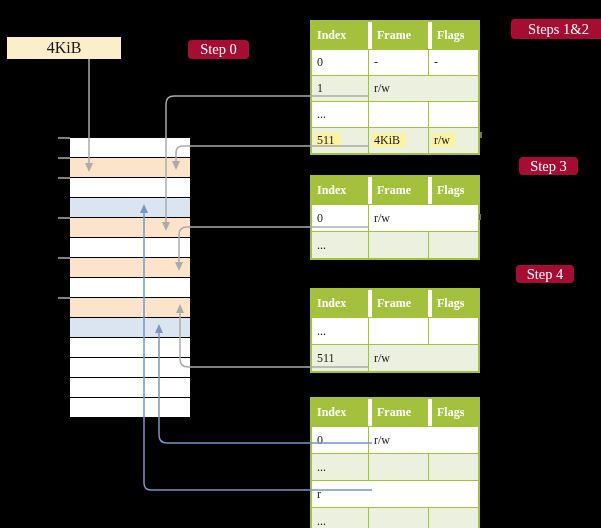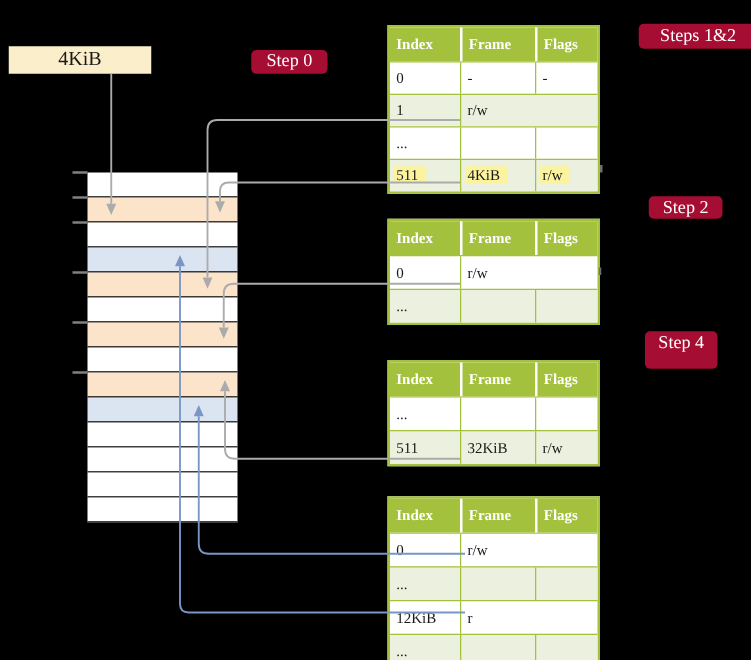--- a/index.html
+++ b/index.html
@@ -27,24 +27,24 @@
   .size-box{
     position:absolute;left:7px;top:37px;width:114px;height:22px;
     background:var(--cream-box);color:var(--text-dark);
     font-size:16px;line-height:22px;text-align:center;z-index:2;
   }
   
   .badge{
     position:absolute;background:var(--badge);color:#fff;
     font-size:14.5px;text-align:center;border-radius:4px;z-index:6;
   }
-  #badge-step0{left:188px;top:40px;width:61px;height:19px;line-height:19px;margin-left:13px;}
+  #badge-step0{left:188px;top:40px;width:61px;height:19px;line-height:19px;}
   #badge-steps12{left:511px;top:19px;width:95px;height:20px;line-height:20px;}
   #badge-step3{left:519px;top:157px;width:59px;height:18px;line-height:18px;}
-  #badge-step4{left:516px;top:265px;width:58px;height:30px;line-height:18px;}
+  #badge-step4{left:516px;top:265px;width:58px;height:18px;line-height:18px;}
   
   #memory-stack{
     position:absolute;left:70px;top:138px;width:120px;z-index:1;
   }
   .mem-row{height:19px;border-bottom:1px solid #000;}
   .mem-white{background:var(--frame-white);}
   .mem-peach{background:var(--frame-peach);}
   .mem-blue{background:var(--frame-blue);}
   .tick{
     position:absolute;left:58px;width:12px;height:2px;background:#808080;z-index:2;
@@ -56,21 +56,21 @@
     box-sizing:border-box;background:#fff;z-index:1;
   }
   .trow{
     display:grid;grid-template-columns:56px 60px 50px;
     color:var(--text-dark);font-size:12px;
   }
   .trow.head{
     background:var(--table-header-green);color:#fff;font-weight:bold;
     height:27px;line-height:27px;
   }
-  .trow.head .cell{border-left:2px solid #ffffff;}
+  .trow.head .cell{border-left:4px solid #ffffff;}
   .trow.body{border-top:1px solid var(--table-border-green);}
   .trow.body .cell{border-left:1px solid var(--table-border-green);}
   .trow .cell:first-child{border-left:none;}
   .cell{padding-left:5px;box-sizing:border-box;overflow:hidden;white-space:nowrap;}
   .trow.shaded{background:var(--table-row-green);}
   .hl{
     background:var(--highlight-yellow);
     padding:0 6px 0 2px;margin-left:-2px;display:inline-block;line-height:1.2;
   }
   
@@ -83,21 +83,21 @@
 </style>
 </head>
 <body>
 
 <div id="canvas">
 
   <div class="size-box">4KiB</div>
 
   <div class="badge" id="badge-step0">Step 0</div>
   <div class="badge" id="badge-steps12">Steps 1&amp;2</div>
-  <div class="badge" id="badge-step3">Step 2</div>
+  <div class="badge" id="badge-step3">Step 3</div>
   <div class="badge" id="badge-step4">Step 4</div>
 
   <div id="memory-stack">
       <div class="mem-row mem-white"></div>
       <div class="mem-row mem-peach"></div>
       <div class="mem-row mem-white"></div>
       <div class="mem-row mem-blue"></div>
       <div class="mem-row mem-peach"></div>
       <div class="mem-row mem-white"></div>
       <div class="mem-row mem-peach"></div>
@@ -166,41 +166,39 @@
           <div class="cell">Frame</div>
           <div class="cell">Flags</div>
         </div>
         <div class="trow body" style="height: 26px; line-height: 26px;">
           <div class="cell">...</div>
           <div class="cell"></div>
           <div class="cell"></div>
         </div>
         <div class="trow body shaded" style="height: 26px; line-height: 26px;">
           <div class="cell">511</div>
-          <div class="cell">32KiB</div>
           <div class="cell">r/w</div>
         </div>
       </div>
       <div class="ptable" style="top: 397px;">
         <div class="trow head">
           <div class="cell">Index</div>
           <div class="cell">Frame</div>
           <div class="cell">Flags</div>
         </div>
         <div class="trow body" style="height: 26px; line-height: 26px;">
           <div class="cell">0</div>
           <div class="cell">r/w</div>
         </div>
         <div class="trow body shaded" style="height: 26px; line-height: 26px;">
           <div class="cell">...</div>
           <div class="cell"></div>
           <div class="cell"></div>
         </div>
         <div class="trow body" style="height: 26px; line-height: 26px;">
-          <div class="cell">12KiB</div>
           <div class="cell">r</div>
         </div>
         <div class="trow body shaded" style="height: 26px; line-height: 26px;">
           <div class="cell">...</div>
           <div class="cell"></div>
           <div class="cell"></div>
         </div>
       </div>
     </div>
 

